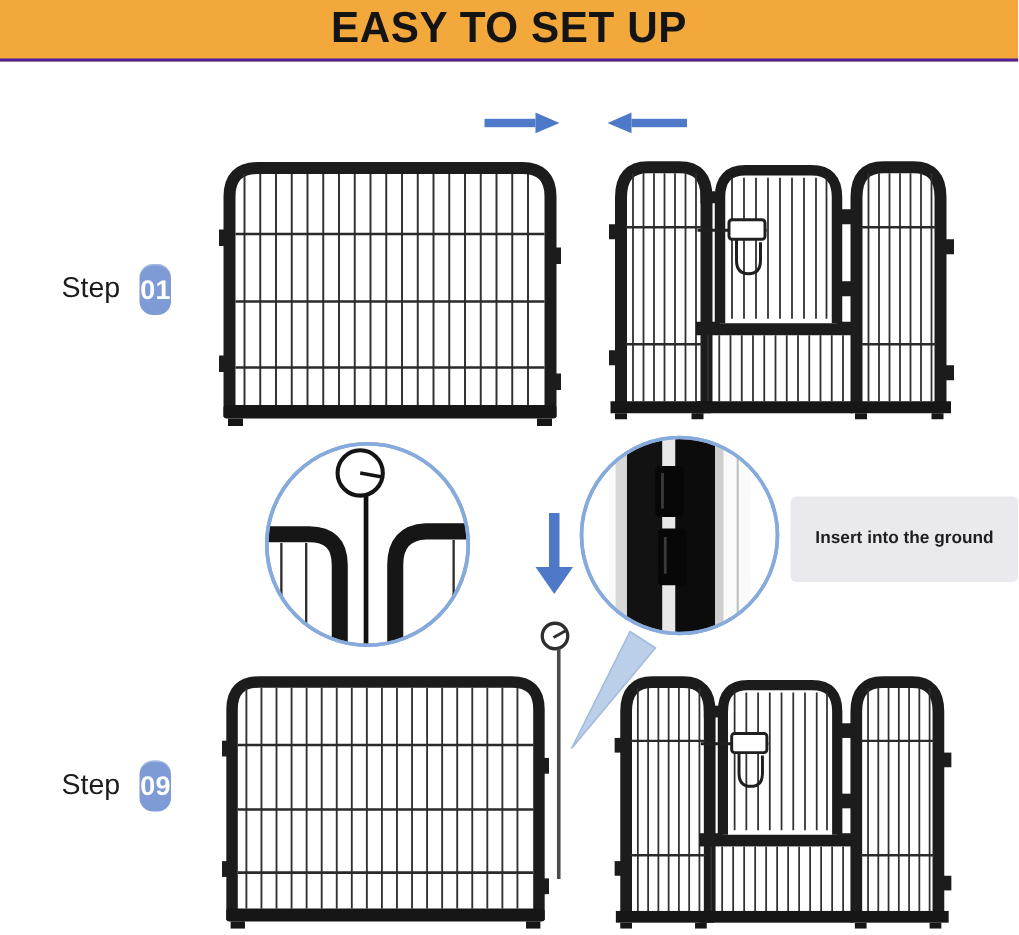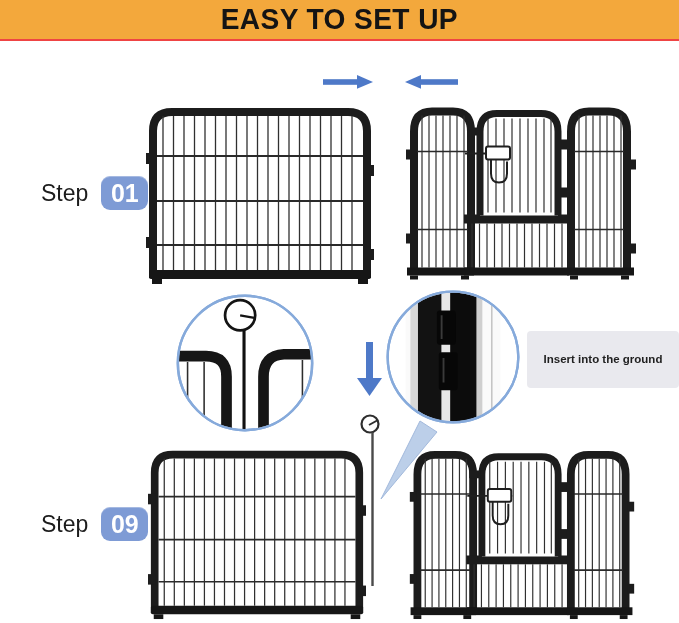--- a/index.html
+++ b/index.html
@@ -2,34 +2,34 @@
 <html style="--arrow-blue: #4E79C8; --ring-blue: #86AADB; --badge-blue: #7E9BD5; --wedge-blue: #BCCFE9; --annotation-bg: #E9E9EE; --banner-bg: #F3A83C; --frame-black: #1C1C1C;"><head>
 <meta charset="utf-8">
 <style>
   html,body { margin:0; padding:0; }
   body { width:679px; height:623px; background:#ffffff; }
   .page { position:relative; width:679px; height:623px; background:#ffffff; overflow:hidden;
           font-family:"Liberation Sans", sans-serif; }
 
   .banner { position:absolute; left:0; top:0; width:679px; height:39px;
             background:var(--banner-bg,#F3A83C);
-            border-bottom:2px solid #ef4444;
+            border-bottom:2px solid #4c1d95;
             display:flex; align-items:center; justify-content:center; }
   .banner-title { margin:0; font-size:29px; font-weight:bold; color:#141414;
                   letter-spacing:.4px; transform:scaleX(.97); }
 
   .abs { position:absolute; }
 
   .step-row { position:absolute; display:flex; align-items:center; gap:13px; }
   .step-row.s1 { left:41px; top:176px; }
   .step-row.s2 { left:41px; top:507px; }
-  .step-word { font-size:23px; color:#1c1c1c; }
-  .step-badge { width:47px; height:34px; border-radius:9px;
+  .step-word { font-size:19px; color:#1c1c1c; }
+  .step-badge { width:21px; height:34px; border-radius:9px;
                 background:var(--badge-blue,#7E9BD5);
-                color:#fff; font-weight:bold; font-size:25px;
+                color:#fff; font-weight:bold; font-size:18px;
                 display:flex; align-items:center; justify-content:center;
                 box-shadow:inset 0 1px 0 rgba(255,255,255,.3); }
 
   .annotation { position:absolute; left:527px; top:331px; width:152px; height:57px;
                 background:var(--annotation-bg,#E9E9EE); border-radius:4px;
                 display:flex; flex-direction:row; align-items:center; justify-content:center;
                 font-weight:bold; font-size:11.5px; color:#1f1f1f; line-height:1.7;
                 text-align:center; }
 </style>
 </head>

